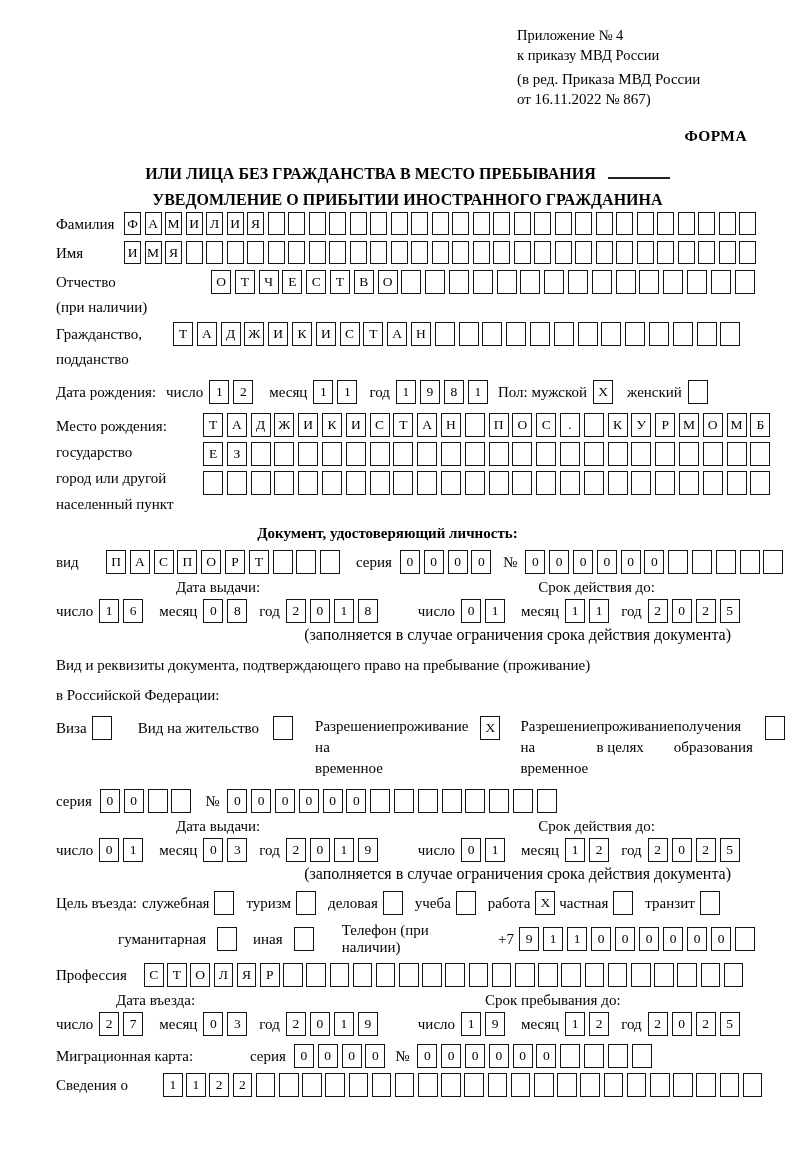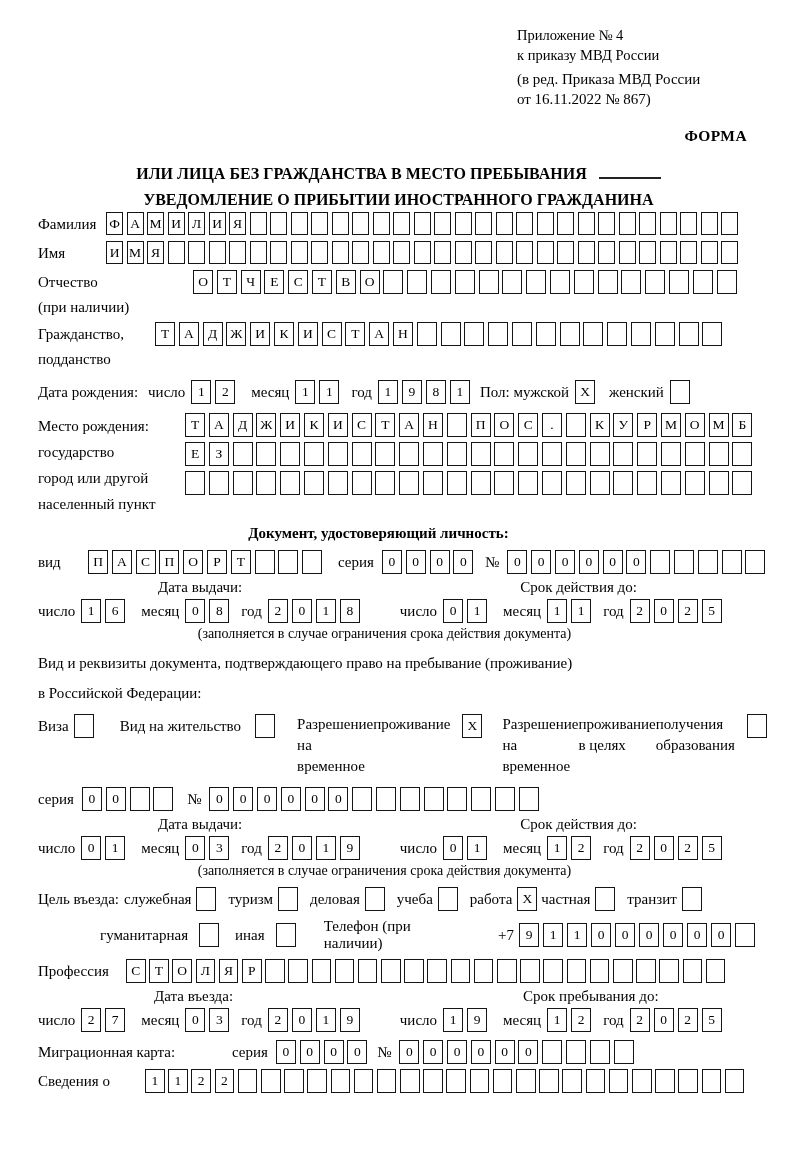--- a/index.html
+++ b/index.html
@@ -1,19 +1,19 @@
 <!DOCTYPE html>
 <html><head>
 <meta charset="utf-8">
 <style>
   *{box-sizing:border-box;margin:0;padding:0}
   html,body{background:#fff}
   body{width:800px;height:1163px;overflow:hidden;color:#000;
        font-family:"Liberation Serif","DejaVu Serif",serif;font-size:15px}
-  .page{width:784px;height:1163px;padding:26px 25px 10px 38px;position:relative}
+  .page{width:784px;height:1163px;padding:26px 25px 10px 56px;position:relative}
   .hdr{width:232px;margin-left:auto;margin-right:10px;line-height:1.35;font-size:14.5px}
   .hdr .hdr-small{font-size:15px;line-height:1.3}
   .hdr .gap{margin-top:5px}
   .form-label{text-align:right;font-weight:bold;margin:18px 12px 0 0;font-size:15.5px;letter-spacing:.4px}
   .title{text-align:center;font-weight:bold;font-size:16px;margin-top:16px;line-height:1.6}
   .blank{display:inline-block;width:62px;border-bottom:2px solid #222;margin-left:12px}
   .sec-hdr{font-weight:bold;font-size:15.3px;margin:20px 0 16px}
   .row{display:flex;align-items:flex-start;margin-bottom:5px}
   .row.vc{align-items:center}
   .lbl{flex:none;line-height:24px}
@@ -28,21 +28,21 @@
   .cb .cell{width:20px}
   .mrow{display:flex;align-items:flex-start}
   .mcol{display:flex;flex-direction:column;gap:5px}
   .doc-hdr{font-weight:bold;text-align:center;margin:8px 40px 8px 0;font-size:15px}
   .dh{display:flex;font-size:15px;margin:4px 0 3px}
   .drow{display:flex;align-items:center;margin-bottom:2px}
   .dg{display:flex;align-items:center}
   .dlbl{margin-right:6px}
   .mlm{margin-left:12px}
   .mly{margin-left:8px}
-  .note{font-size:14px;text-align:center;margin:3px 28px 8px 0}
+  .note{font-size:16px;text-align:right;margin:3px 28px 8px 0}
   .para{line-height:26px;margin-top:4px}
   .opt-row{display:flex;align-items:flex-start;margin:8px 0 10px}
   .optcol{display:flex;flex-direction:row;text-align:left;line-height:21px}
   .prow{display:flex;align-items:center;margin-bottom:7px}
   .plbl{margin-right:5px}
   .pgap{margin-left:12px}
 </style>
 </head>
 <body>
 
@@ -590,21 +590,21 @@
         <span class="cell"></span>
         <span class="cell"></span>
         <span class="cell"></span>
         <span class="cell"></span>
         <span class="cell"></span>
         <span class="cell"></span>
       </span>
   </div>
 
   <div class="dh">
-    <span style="margin-left:116px">Дата въезда:</span>
+    <span style="margin-left:60px">Дата въезда:</span>
     <span style="margin-left:290px">Срок пребывания до:</span>
   </div>
   <div class="drow" style="margin-bottom:8px">
     <div class="dg">
       <span class="dlbl">число</span>
       <span class="cells bxd">
           <span class="cell">2</span>
           <span class="cell">7</span>
         </span>
       <span class="dlbl mlm">месяц</span>

